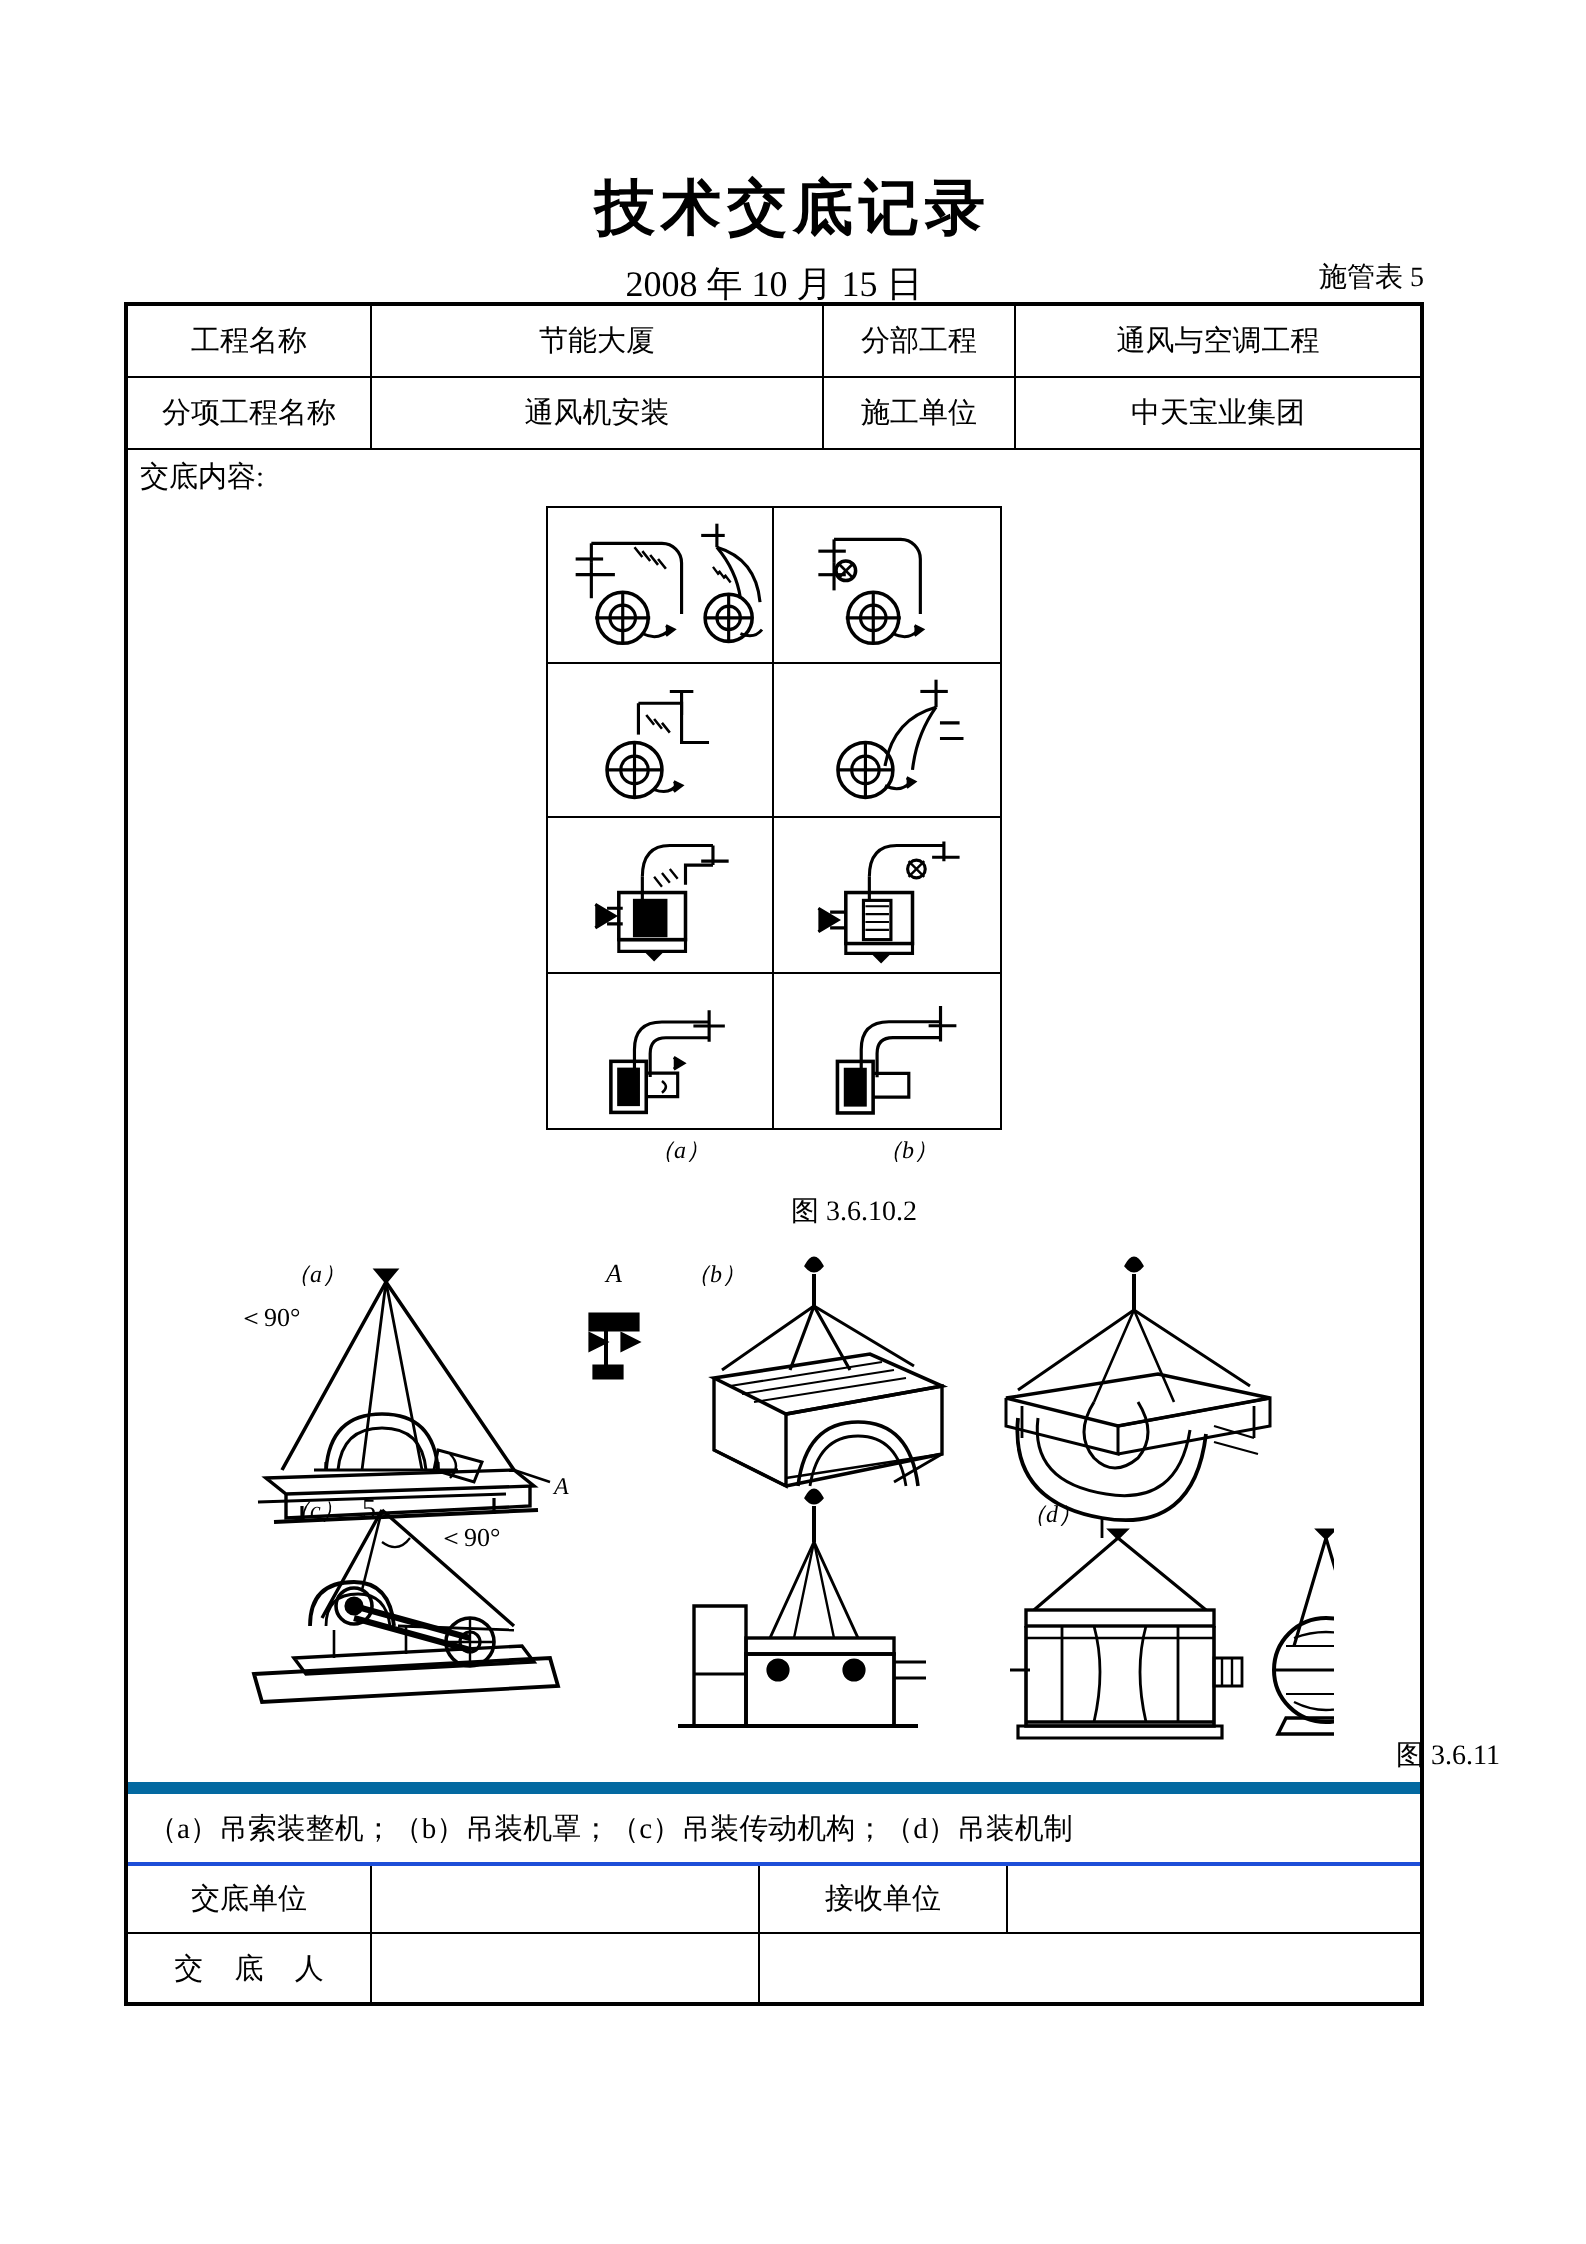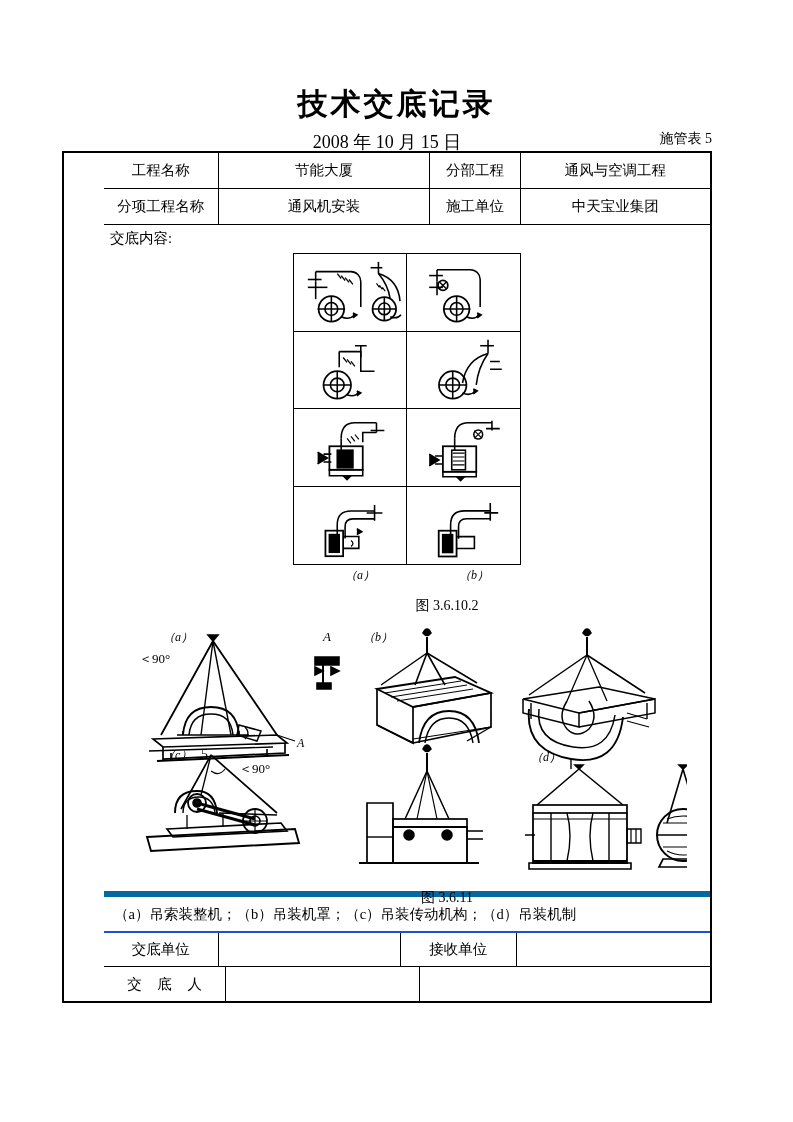--- a/index.html
+++ b/index.html
@@ -54,21 +54,20 @@
   }
 
   
   .maintable {
     position: absolute;
     left: 62px;
     top: 151px;
     width: 650px;
     border: 2px solid #000;
     box-sizing: border-box;
-    padding-left: 40px;
   }
   .row {
     display: flex;
     width: 100%;
     box-sizing: border-box;
   }
   .cell {
     box-sizing: border-box;
     border-right: 1px solid #000;
     border-bottom: 1px solid #000;
@@ -157,21 +156,21 @@
     width: 100%;
     text-align: center;
     font-size: 14px;
     margin-left: 40px;
   }
   .cap1 { top: 372px; }
 
   .fig2 { top: 398px; height: 250px; }
   .fig2 svg { display: block; margin: 0 auto; }
 
-  .cap2 { top: 664px; }
+  .cap2 { top: 644px; text-align: right; }
 
   
   .caption-row {
     box-sizing: border-box;
     width: 100%;
     border-bottom: 2px solid #1d4ed8;
     height: 36px;
     display: flex;
     align-items: center;
     padding-left: 10px;

